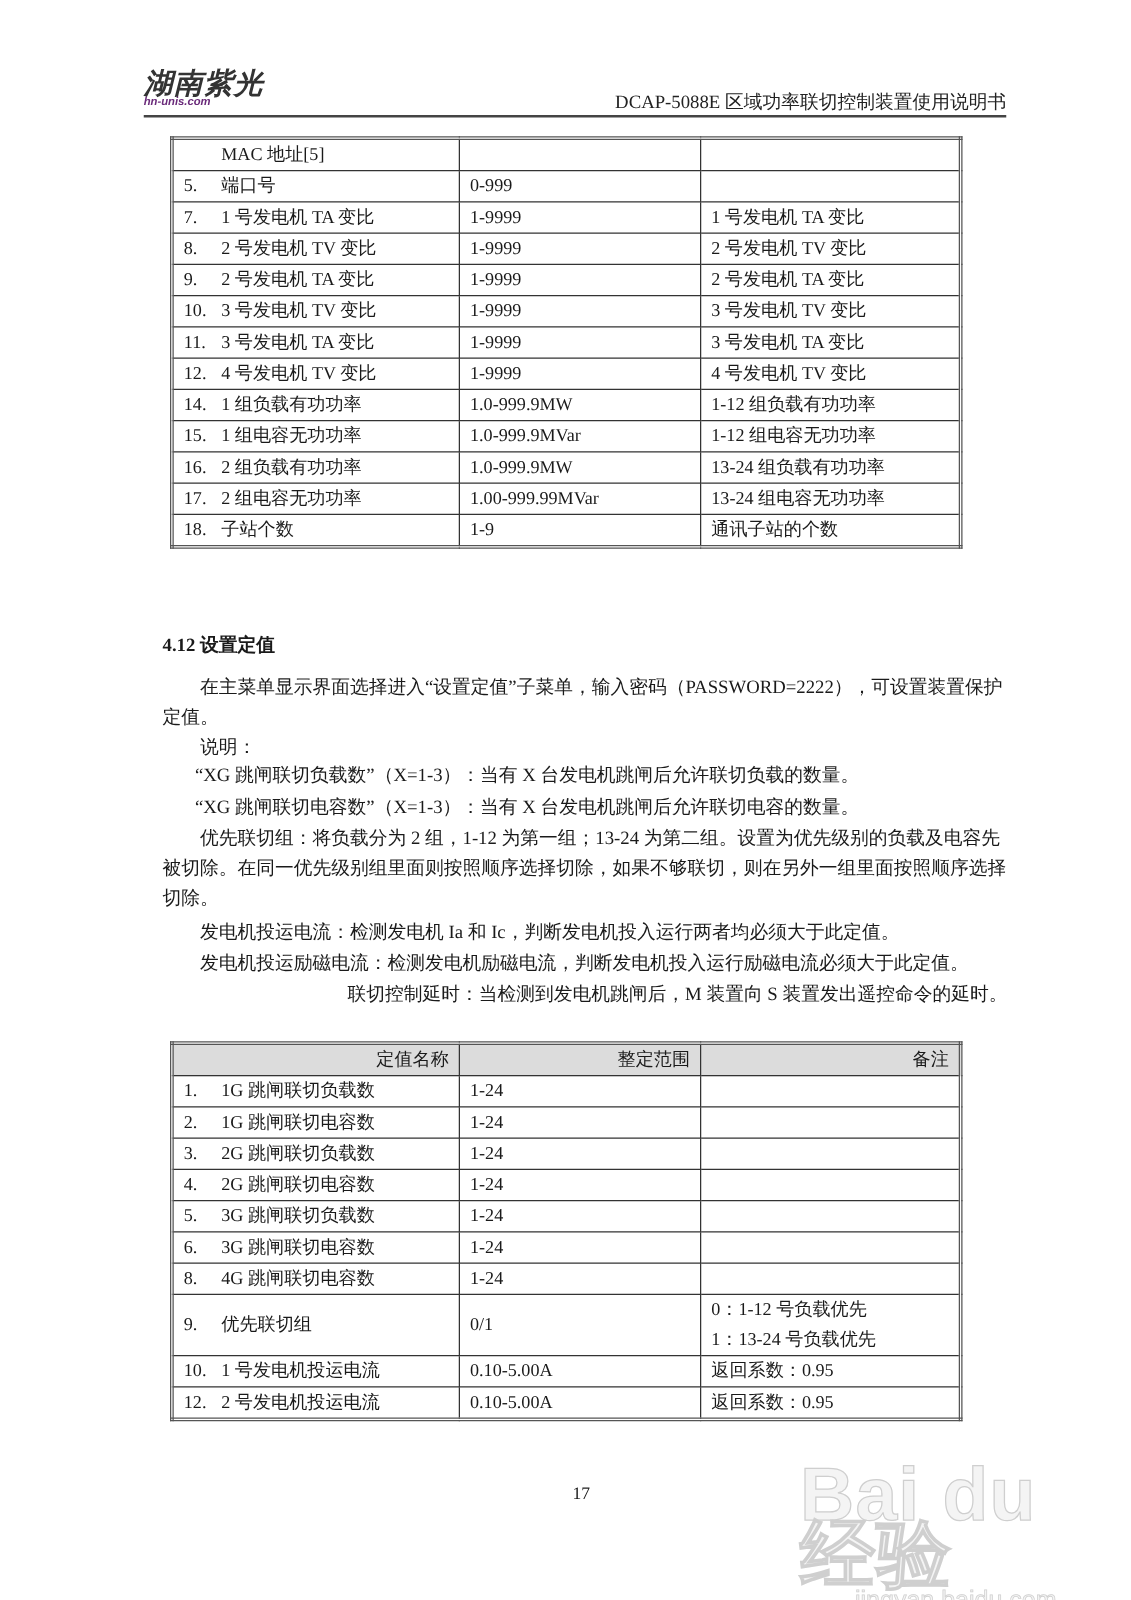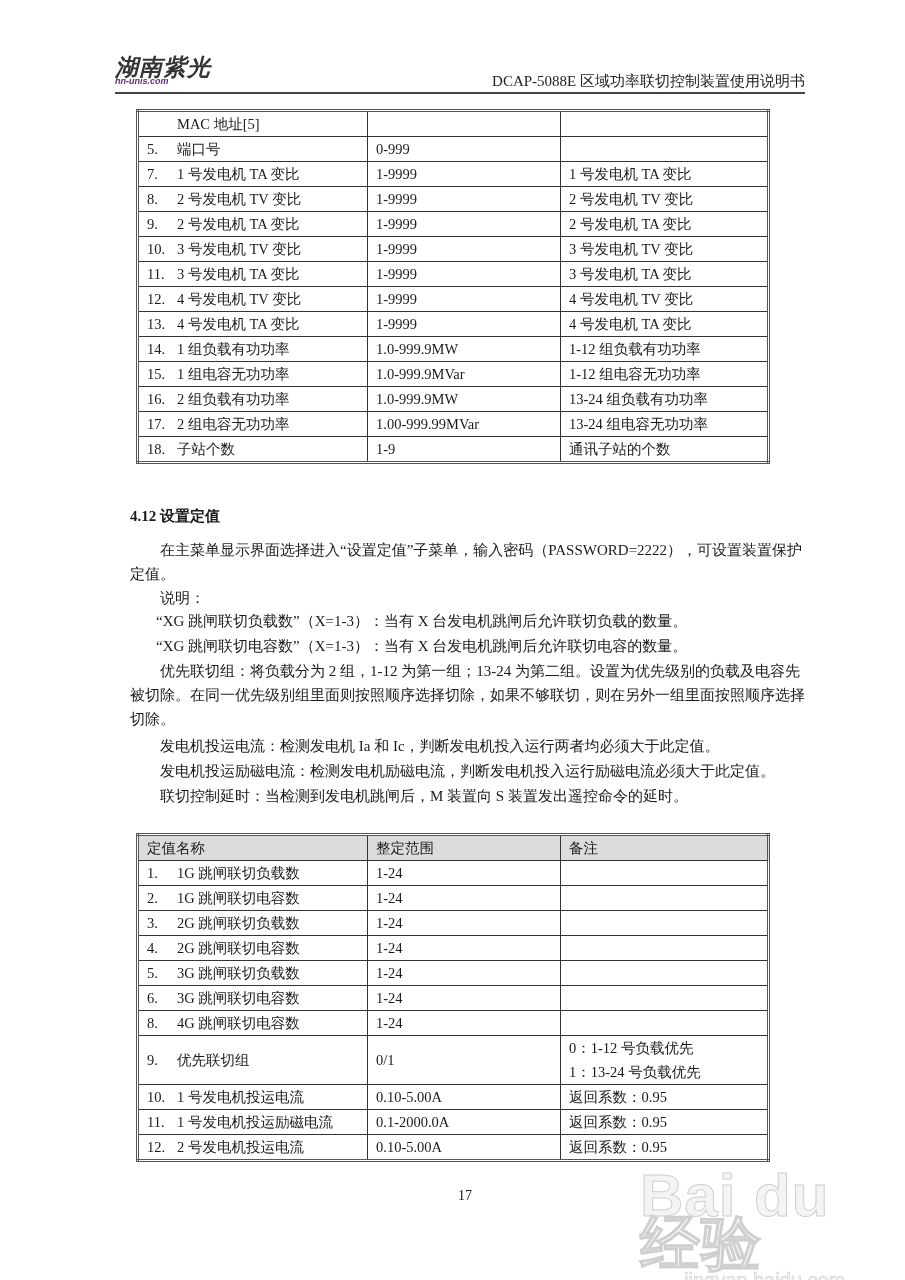--- a/index.html
+++ b/index.html
@@ -10,21 +10,21 @@
   }
   .header { position: absolute; left: 115px; top: 58px; width: 690px; height: 40px; }
   .logo { position: absolute; left: 0; top: 0; }
   .logo-cn { font-family: "DejaVu Serif", serif; font-style: italic; font-weight: bold; font-size: 23px; color: #333; letter-spacing: 1px; line-height: 18px; }
   .logo-url { font-family: "Liberation Sans", sans-serif; font-style: italic; font-weight: bold; font-size: 9px; color: #6a2a7a; line-height: 10px; }
   .doc-title { position: absolute; right: 0; top: 14px; font-size: 15px; color: #222; }
   .header-rule { position: absolute; left: 0; top: 34px; width: 690px; height: 2px; background: #444; }
 
   table.t { position: absolute; left: 136px; border-collapse: collapse; border: 3px double #555; font-size: 14.5px; padding-left: 16px; }
   table.t td, table.t th { border: 1px solid #333; padding: 0 8px; height: 24px; line-height: 24px; text-align: left; font-weight: normal; white-space: nowrap; }
-  table.t th { background: #dcdcdc; text-align: left; }
+  table.t th { background: #dcdcdc; text-align: right; }
   .c1 { width: 212px; }
   .c2 { width: 176px; }
   .c3 { width: 190px; }
   .num { display: inline-block; width: 30px; }
   #tbl1 { top: 109px; }
   #tbl2 { top: 833px; }
   .tall td { height: 42px; line-height: 21px; }
 
   .section-title { position: absolute; left: 130px; top: 507px; font-size: 15px; font-weight: bold; }
   .para { position: absolute; left: 130px; width: 676px; font-size: 15px; line-height: 24px; text-indent: 30px; }
@@ -81,25 +81,20 @@
         <td class="c1"><span class="num">11.</span><span>3 号发电机 TA 变比</span></td>
         <td class="c2">1-9999</td>
         <td class="c3">3 号发电机 TA 变比</td>
       </tr>
       <tr>
         <td class="c1"><span class="num">12.</span><span>4 号发电机 TV 变比</span></td>
         <td class="c2">1-9999</td>
         <td class="c3">4 号发电机 TV 变比</td>
       </tr>
       <tr>
-        <td class="c1"><span class="num">13.</span><span>4 号发电机 TA 变比</span></td>
-        <td class="c2">1-9999</td>
-        <td class="c3">4 号发电机 TA 变比</td>
-      </tr>
-      <tr>
         <td class="c1"><span class="num">14.</span><span>1 组负载有功功率</span></td>
         <td class="c2">1.0-999.9MW</td>
         <td class="c3">1-12 组负载有功功率</td>
       </tr>
       <tr>
         <td class="c1"><span class="num">15.</span><span>1 组电容无功功率</span></td>
         <td class="c2">1.0-999.9MVar</td>
         <td class="c3">1-12 组电容无功功率</td>
       </tr>
       <tr>
@@ -122,21 +117,21 @@
 
 <div class="section-title">4.12 设置定值</div>
 
 <div class="para" style="top:538px;">在主菜单显示界面选择进入“设置定值”子菜单，输入密码（PASSWORD=2222），可设置装置保护定值。</div>
 <div class="para" style="top:586px;">说明：</div>
 <div class="para" style="top:609px; text-indent:26px;">“XG 跳闸联切负载数”（X=1-3）：当有 X 台发电机跳闸后允许联切负载的数量。</div>
 <div class="para" style="top:634px; text-indent:26px;">“XG 跳闸联切电容数”（X=1-3）：当有 X 台发电机跳闸后允许联切电容的数量。</div>
 <div class="para" style="top:659px;">优先联切组：将负载分为 2 组，1-12 为第一组；13-24 为第二组。设置为优先级别的负载及电容先被切除。在同一优先级别组里面则按照顺序选择切除，如果不够联切，则在另外一组里面按照顺序选择切除。</div>
 <div class="para" style="top:734px;">发电机投运电流：检测发电机 Ia 和 Ic，判断发电机投入运行两者均必须大于此定值。</div>
 <div class="para" style="top:759px;">发电机投运励磁电流：检测发电机励磁电流，判断发电机投入运行励磁电流必须大于此定值。</div>
-<div class="para" style="top:784px;">联切控制延时：当检测到发电机跳闸后，M 装置向 S 装置发出遥控命令的延时。</div>
+<div class="para" style="top:784px;text-align:right;">联切控制延时：当检测到发电机跳闸后，M 装置向 S 装置发出遥控命令的延时。</div>
 
 <table class="t" id="tbl2">
   <thead>
     <tr>
       <th class="c1">定值名称</th>
       <th class="c2">整定范围</th>
       <th class="c3">备注</th>
     </tr>
   </thead>
   <tbody id="tbl2-body">
@@ -182,25 +177,20 @@
           <div>0：1-12 号负载优先</div>
           <div>1：13-24 号负载优先</div>
         </td>
       </tr>
       <tr>
         <td class="c1"><span class="num">10.</span><span>1 号发电机投运电流</span></td>
         <td class="c2">0.10-5.00A</td>
         <td class="c3">返回系数：0.95</td>
       </tr>
       <tr>
-        <td class="c1"><span class="num">11.</span><span>1 号发电机投运励磁电流</span></td>
-        <td class="c2">0.1-2000.0A</td>
-        <td class="c3">返回系数：0.95</td>
-      </tr>
-      <tr>
         <td class="c1"><span class="num">12.</span><span>2 号发电机投运电流</span></td>
         <td class="c2">0.10-5.00A</td>
         <td class="c3">返回系数：0.95</td>
       </tr>
     </tbody>
 </table>
 
 <div class="page-num">17</div>
 
 <div class="watermark">

